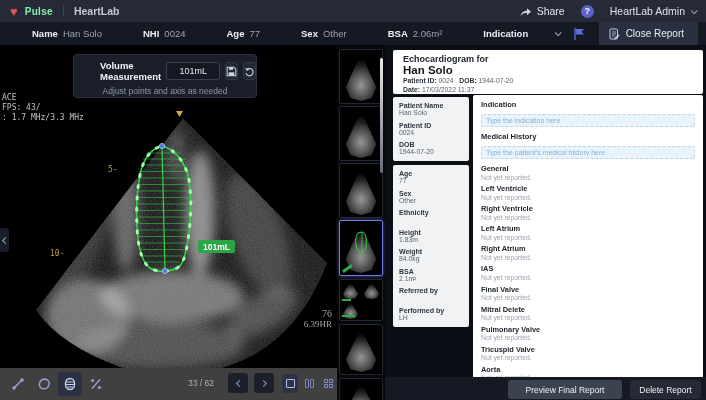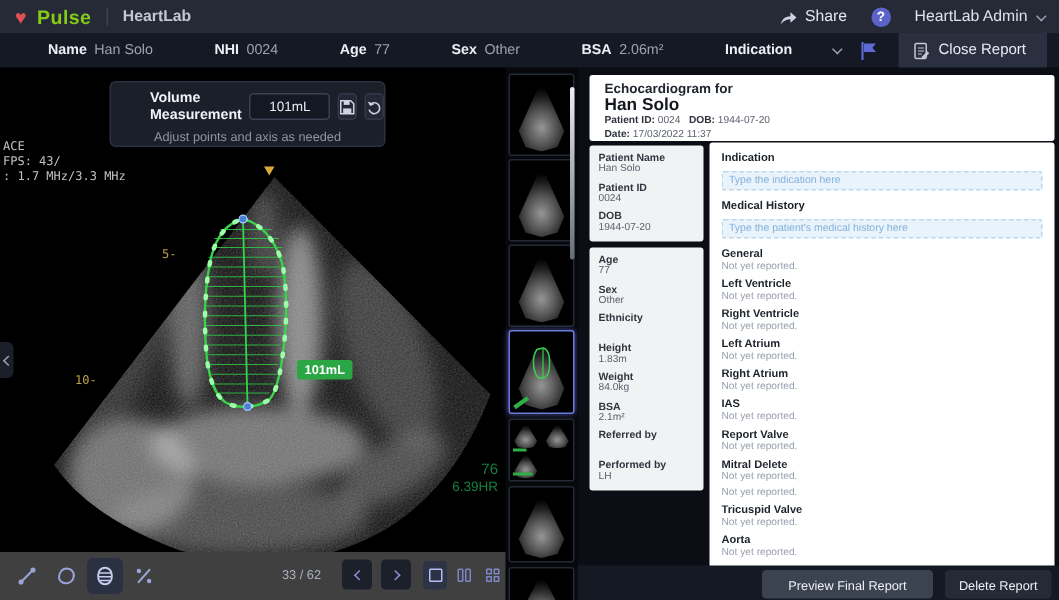--- a/index.html
+++ b/index.html
@@ -4,21 +4,21 @@
 <style>
   * { margin:0; padding:0; box-sizing:border-box; }
   html,body { width:706px; height:400px; overflow:hidden; background:#000;
     font-family:"Liberation Sans", sans-serif; }
   .abs { position:absolute; }
 
   
   #topbar { position:absolute; left:0; top:0; width:706px; height:22px;
     background:#262a37; display:flex; align-items:center; padding:0 10px; z-index:30; }
   .logo-heart { color:#e05252; font-size:13px; margin-right:7px; }
-  .logo-text { color:#84cc16; font-weight:bold; font-size:13px; letter-spacing:.3px; }
+  .logo-text { color:#86efac; font-weight:bold; font-size:10px; letter-spacing:.3px; }
   .tb-div { width:1px; height:12px; background:#3c4252; margin:0 10px; }
   .ws-text { color:#c3c9d4; font-size:10.5px; font-weight:bold; }
   .tb-right { margin-left:auto; display:flex; align-items:center; gap:16px; }
   .tb-share { display:flex; align-items:center; gap:5px; color:#e3e6ee; font-size:10.5px; cursor:pointer; }
   .help-circle { width:13px; height:13px; border-radius:50%; background:#5b63c8; color:#fff;
     font-size:9px; font-weight:bold; display:flex; align-items:center; justify-content:center; }
   .tb-user { display:flex; align-items:center; gap:6px; color:#dde1ea; font-size:10.5px; }
   .chev { width:5px; height:5px; border-right:1.4px solid #9aa2b5; border-bottom:1.4px solid #9aa2b5;
     display:inline-block; transform:rotate(45deg) translateY(-1px); }
 
@@ -42,21 +42,21 @@
   .mp-input { width:54px; height:18px; background:#141822; border:1px solid #3a4152; border-radius:3px;
     color:#e8ebf2; font-size:9px; text-align:center; font-family:"Liberation Sans",sans-serif; }
   .mp-btn { width:20px; height:18px; background:#232836; border:1px solid #323848; border-radius:3px;
     display:flex; align-items:center; justify-content:center; cursor:pointer; color:#cfd4e2; }
   .mp-hint { text-align:center; color:#8e95a6; font-size:8.5px; margin-top:4px; }
 
   .echo-info { position:absolute; left:2px; top:48px; color:#c0c0c0; font-size:8px;
     font-family:"DejaVu Sans Mono", monospace; line-height:10px; }
   .depth { position:absolute; color:#b9a04a; font-size:8px; font-family:"DejaVu Sans Mono",monospace; }
   #hr-block { position:absolute; left:260px; top:263px; width:72px; text-align:right;
-    color:#15803d; font-family:Liberation Sans, sans-serif; }
+    color:#a3a3a3; font-family:Liberation Serif, serif; }
   #hr-block .hr-v { font-size:10px; }
   #hr-block .hr-d { font-size:9px; }
   #preset-soft { position:absolute; color:#d8dae0; font-size:7.5px; }
 
   #collapse-handle { position:absolute; left:0; top:183px; width:9px; height:24px; background:#1a1e28;
     border-radius:0 4px 4px 0; display:flex; align-items:center; justify-content:center; cursor:pointer; z-index:11;}
   #collapse-handle .chev { transform:rotate(135deg); margin-left:2px; }
 
   
   #viewer-toolbar { position:absolute; left:0; top:323px; width:337px; height:48px; background:#404040; z-index:12; }
@@ -471,28 +471,29 @@
       </div>
     <div class="sec">
         <div class="sec-l">Right Atrium</div>
         <div class="sec-v">Not yet reported.</div>
       </div>
     <div class="sec">
         <div class="sec-l">IAS</div>
         <div class="sec-v">Not yet reported.</div>
       </div>
     <div class="sec">
-        <div class="sec-l">Report Valve</div>
+        <div class="sec-l">Final Valve</div>
         <div class="sec-v">Not yet reported.</div>
       </div>
     <div class="sec">
         <div class="sec-l">Mitral Delete</div>
         <div class="sec-v">Not yet reported.</div>
       </div>
     <div class="sec">
+        <div class="sec-l">Pulmonary Valve</div>
         <div class="sec-v">Not yet reported.</div>
       </div>
     <div class="sec">
         <div class="sec-l">Tricuspid Valve</div>
         <div class="sec-v">Not yet reported.</div>
       </div>
     <div class="sec">
         <div class="sec-l">Aorta</div>
         <div class="sec-v">Not yet reported.</div>
       </div>

